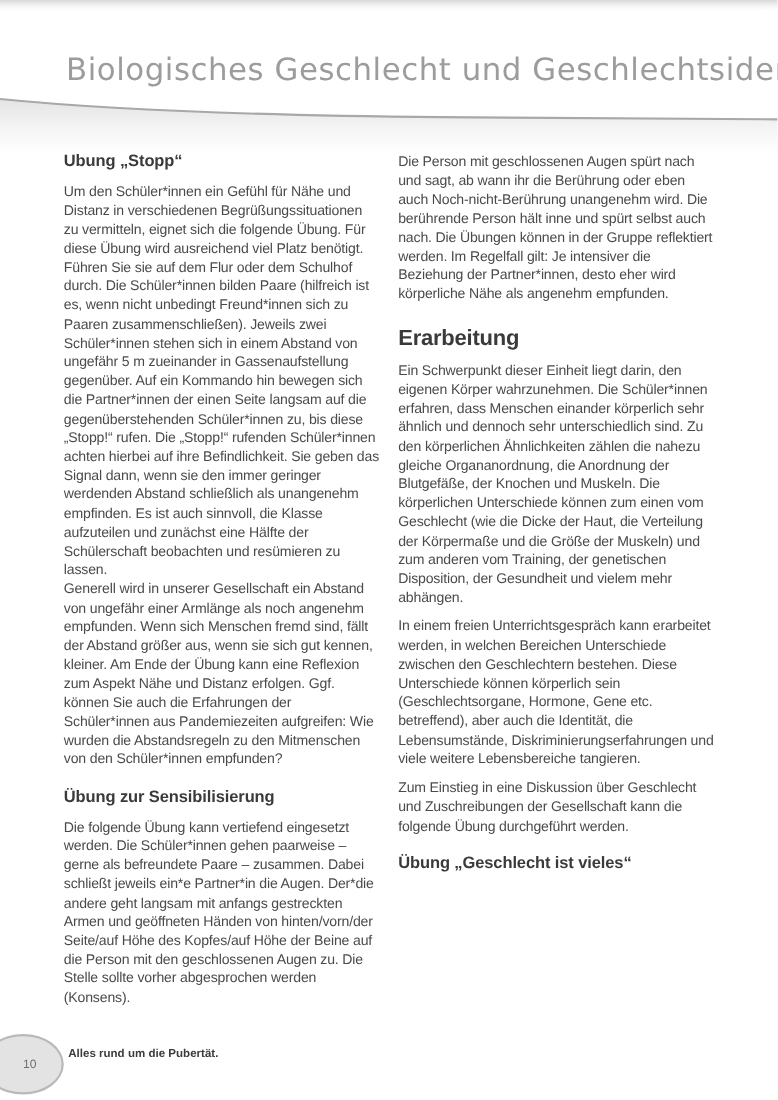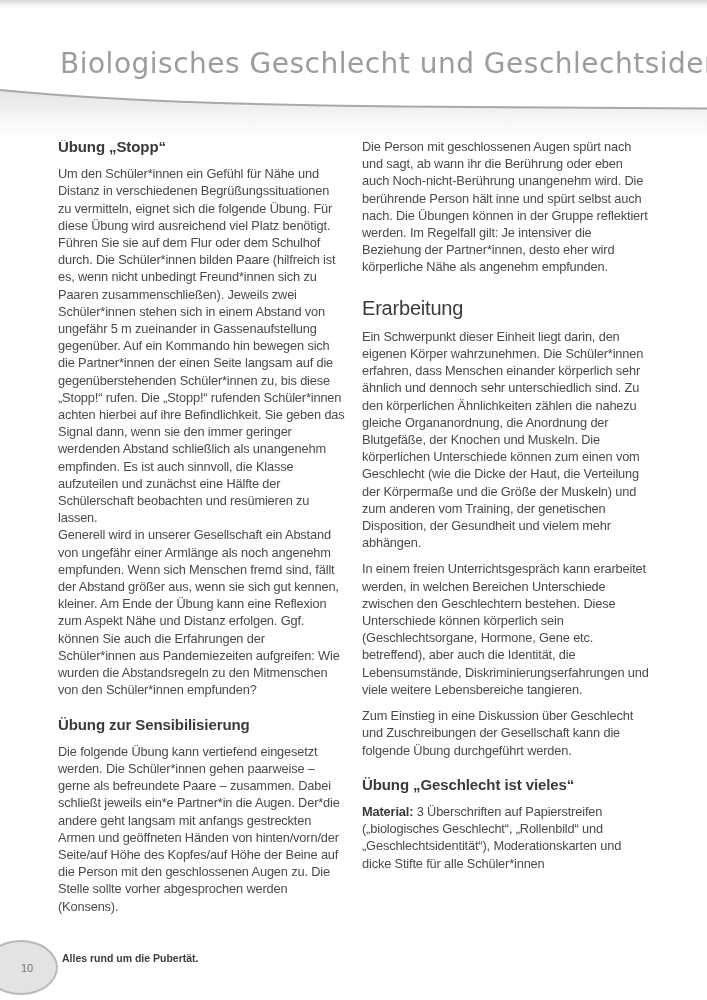--- a/index.html
+++ b/index.html
@@ -62,21 +62,21 @@
   h3.sec{
     font-size:15px;
     font-weight:700;
     color:var(--heading-text);
     margin:0 0 10px 0;
     letter-spacing:-0.1px;
   }
   h3.sec.spaced{margin-top:17px;}
   h2.sec{
     font-size:20px;
-    font-weight:400;
+    font-weight:700;
     color:var(--heading-text);
     margin:24px 0 11px 0;
     letter-spacing:-0.2px;
   }
   .material-label{font-weight:700;color:var(--heading-text);}
   .page-footer{
     position:absolute;left:0;top:0;width:599px;height:1000px;
     pointer-events:none;
   }
   .page-badge{
@@ -130,21 +130,20 @@
 
   <div class="col">
     <p>Die Person mit geschlossenen Augen spürt nach und sagt, ab wann ihr die Berührung oder eben auch Noch-nicht-Berührung unangenehm wird. Die berührende Person hält inne und spürt selbst auch nach. Die Übungen können in der Gruppe reflektiert werden. Im Regelfall gilt: Je intensiver die Beziehung der Partner*innen, desto eher wird körperliche Nähe als angenehm empfunden.</p>
 
     <h2 class="sec">Erarbeitung</h2>
     <p>Ein Schwerpunkt dieser Einheit liegt darin, den eigenen Körper wahrzunehmen. Die Schüler*innen erfahren, dass Menschen einander körperlich sehr ähnlich und dennoch sehr unterschiedlich sind. Zu den körperlichen Ähnlichkeiten zählen die nahezu gleiche Organanordnung, die Anordnung der Blutgefäße, der Knochen und Muskeln. Die körperlichen Unterschiede können zum einen vom Geschlecht (wie die Dicke der Haut, die Verteilung der Körpermaße und die Größe der Muskeln) und zum anderen vom Training, der genetischen Disposition, der Gesundheit und vielem mehr abhängen.</p>
     <p>In einem freien Unterrichtsgespräch kann erarbeitet werden, in welchen Bereichen Unterschiede zwischen den Geschlechtern bestehen. Diese Unterschiede können körperlich sein (Geschlechtsorgane, Hormone, Gene etc. betreffend), aber auch die Identität, die Lebensumstände, Diskriminierungserfahrungen und viele weitere Lebensbereiche tangieren.</p>
     <p>Zum Einstieg in eine Diskussion über Geschlecht und Zuschreibungen der Gesellschaft kann die folgende Übung durchgeführt werden.</p>
 
     <h3 class="sec spaced">Übung „Geschlecht ist vieles“</h3>
-    <p><span class="material-label">Material:</span><span> 3 Überschriften auf Papierstreifen („biologisches Geschlecht“, „Rollenbild“ und „Geschlechtsidentität“), Moderationskarten und dicke Stifte für alle Schüler*innen</span></p>
   </div>
 
 </main>
 
 <div class="page-footer">
   <div class="page-badge">
     <span>10</span>
   </div>
   <div class="footer-text">
     <div class="footer-title">Alles rund um die Pubertät.</div>

